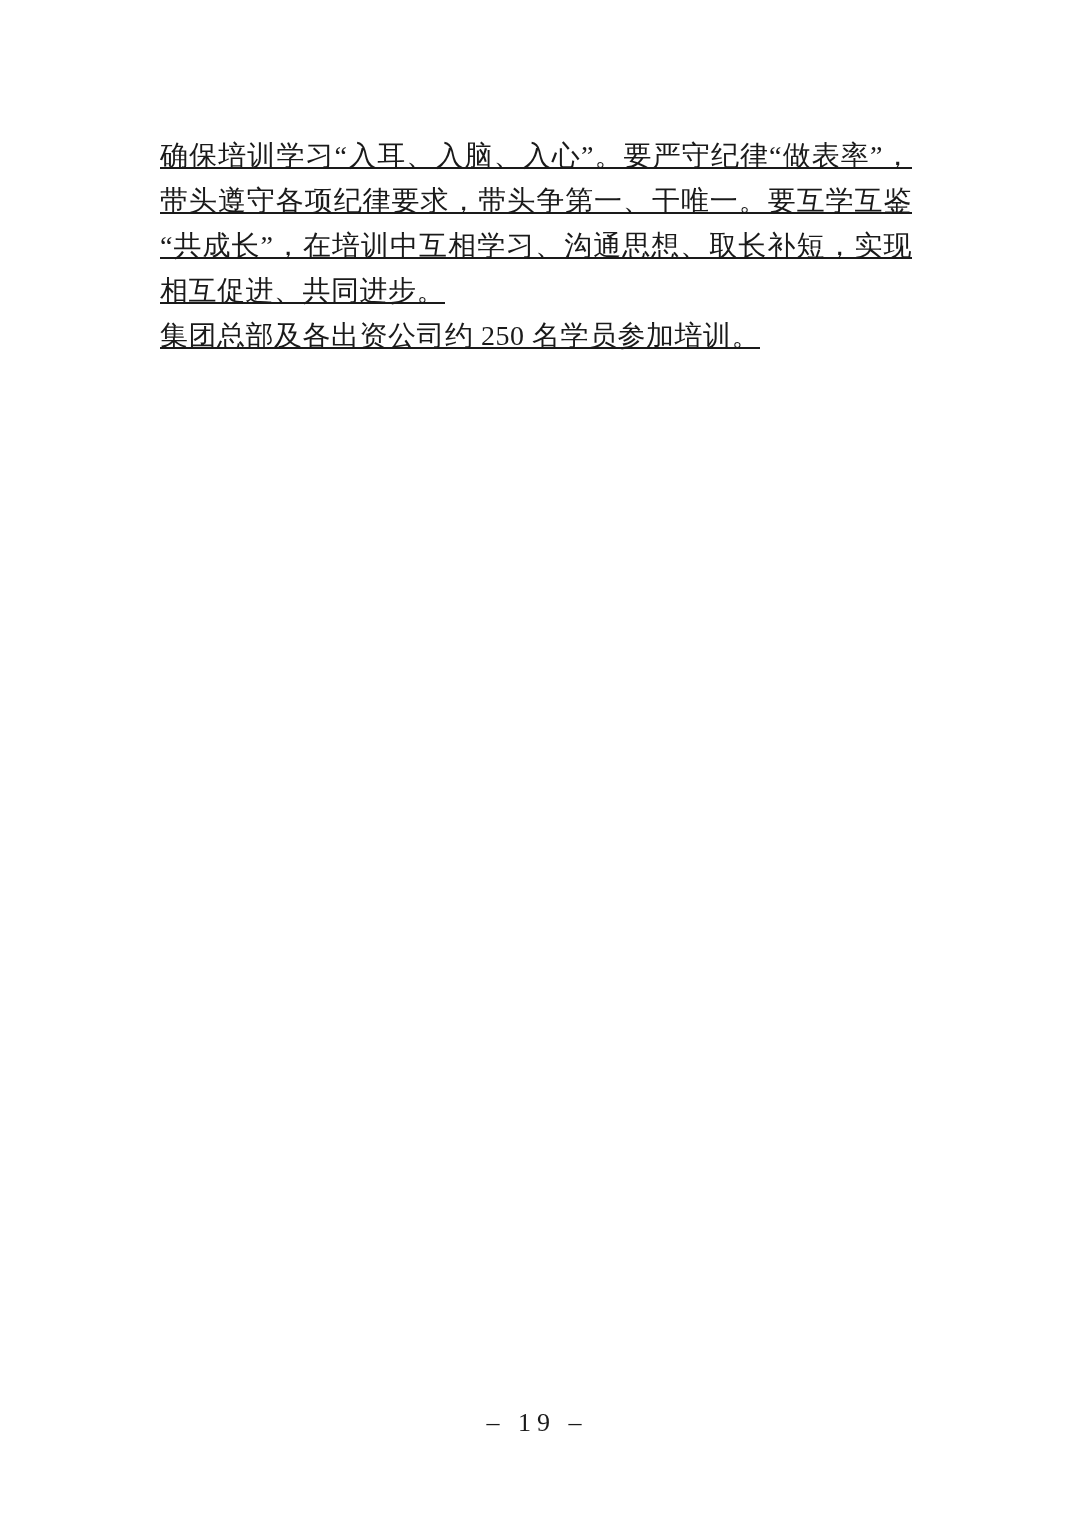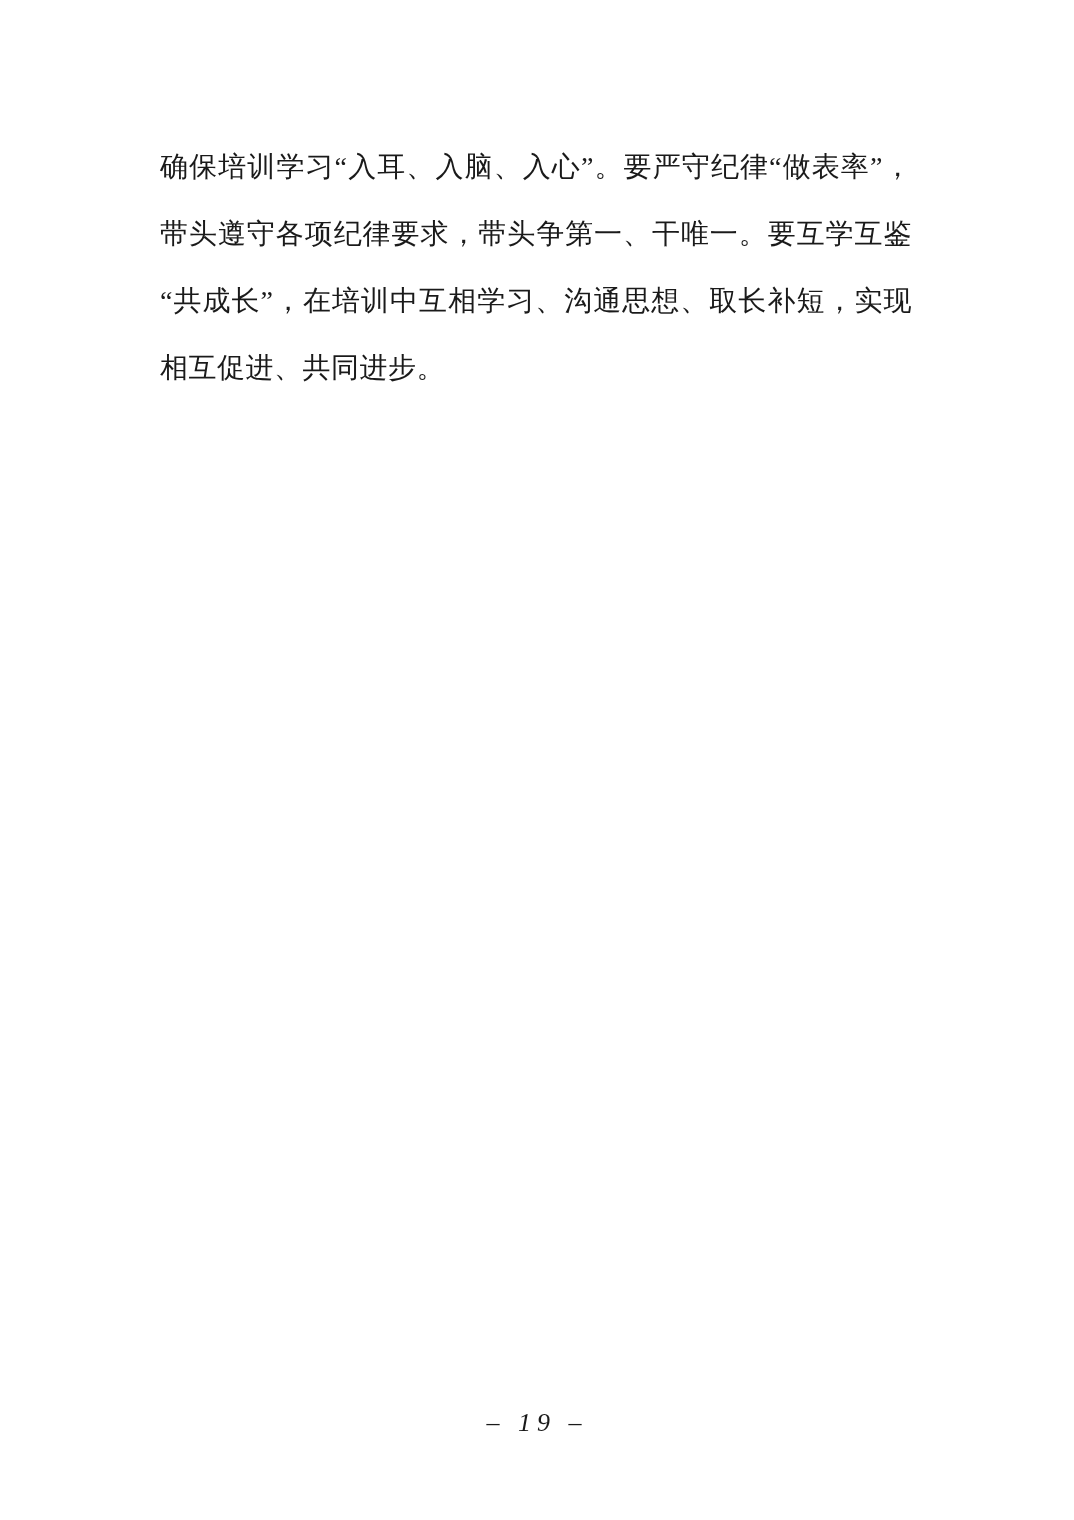--- a/index.html
+++ b/index.html
@@ -18,43 +18,44 @@
   }
   .content {
     position: absolute;
     top: 133px;
     left: 160px;
     width: 752px;
   }
   .para {
     margin: 0;
     font-size: 28px;
-    line-height: 67px;
+    line-height: 45px;
     text-align: justify;
     text-justify: inter-ideograph;
     letter-spacing: 0.5px;
     word-break: break-all;
+    text-decoration: underline;
   }
   .para.indent {
     text-indent: 2em;
   }
   .page-footer {
     position: absolute;
     top: 1408px;
     left: 0;
     width: 100%;
     text-align: center;
     font-size: 26px;
     letter-spacing: 6px;
     color: #1a1a1a;
-    font-style: italic;
   }
 </style>
 </head>
 <body>
 
 <div class="page">
   <div class="content">
     <p class="para">确保培训学习“入耳、入脑、入心”。要严守纪律“做表率”，带头遵守各项纪律要求，带头争第一、干唯一。要互学互鉴“共成长”，在培训中互相学习、沟通思想、取长补短，实现相互促进、共同进步。</p>
+    <p class="para">集团总部及各出资公司约 250 名学员参加培训。</p>
   </div>
 
   <div class="page-footer">– 19 –</div>
 </div>
 
 </body></html>

